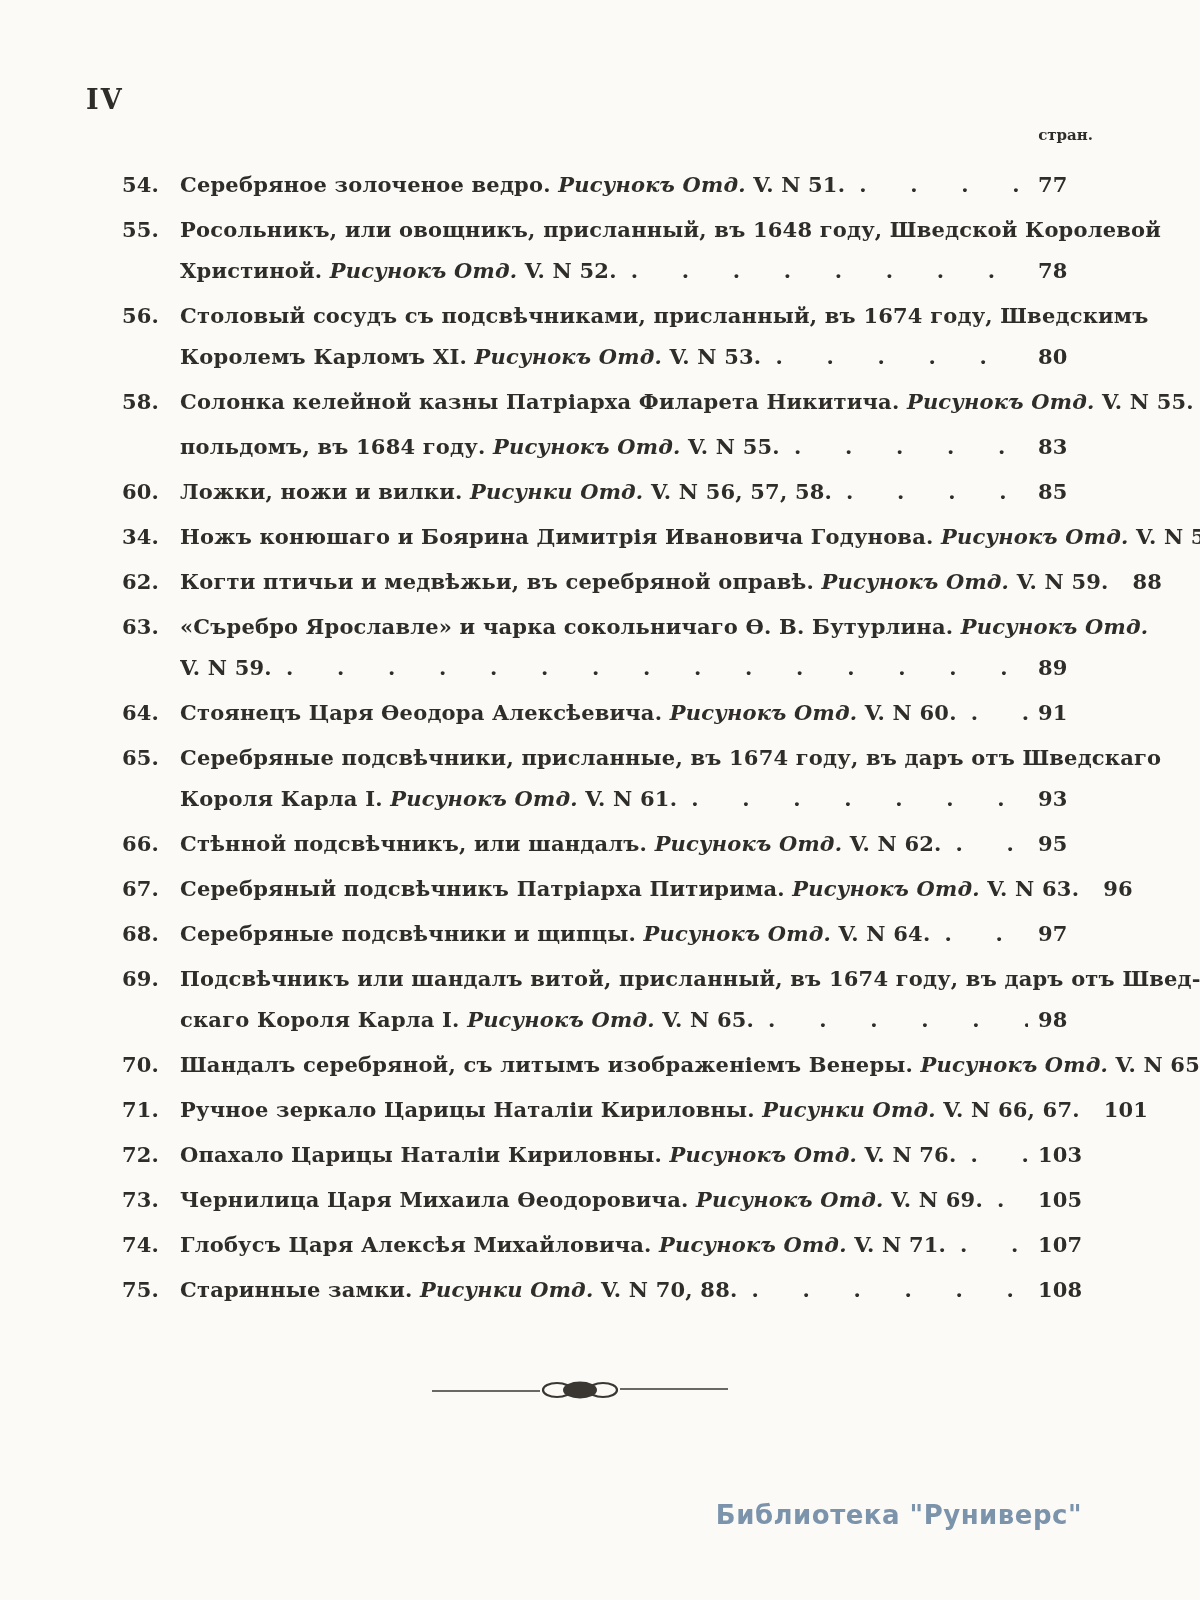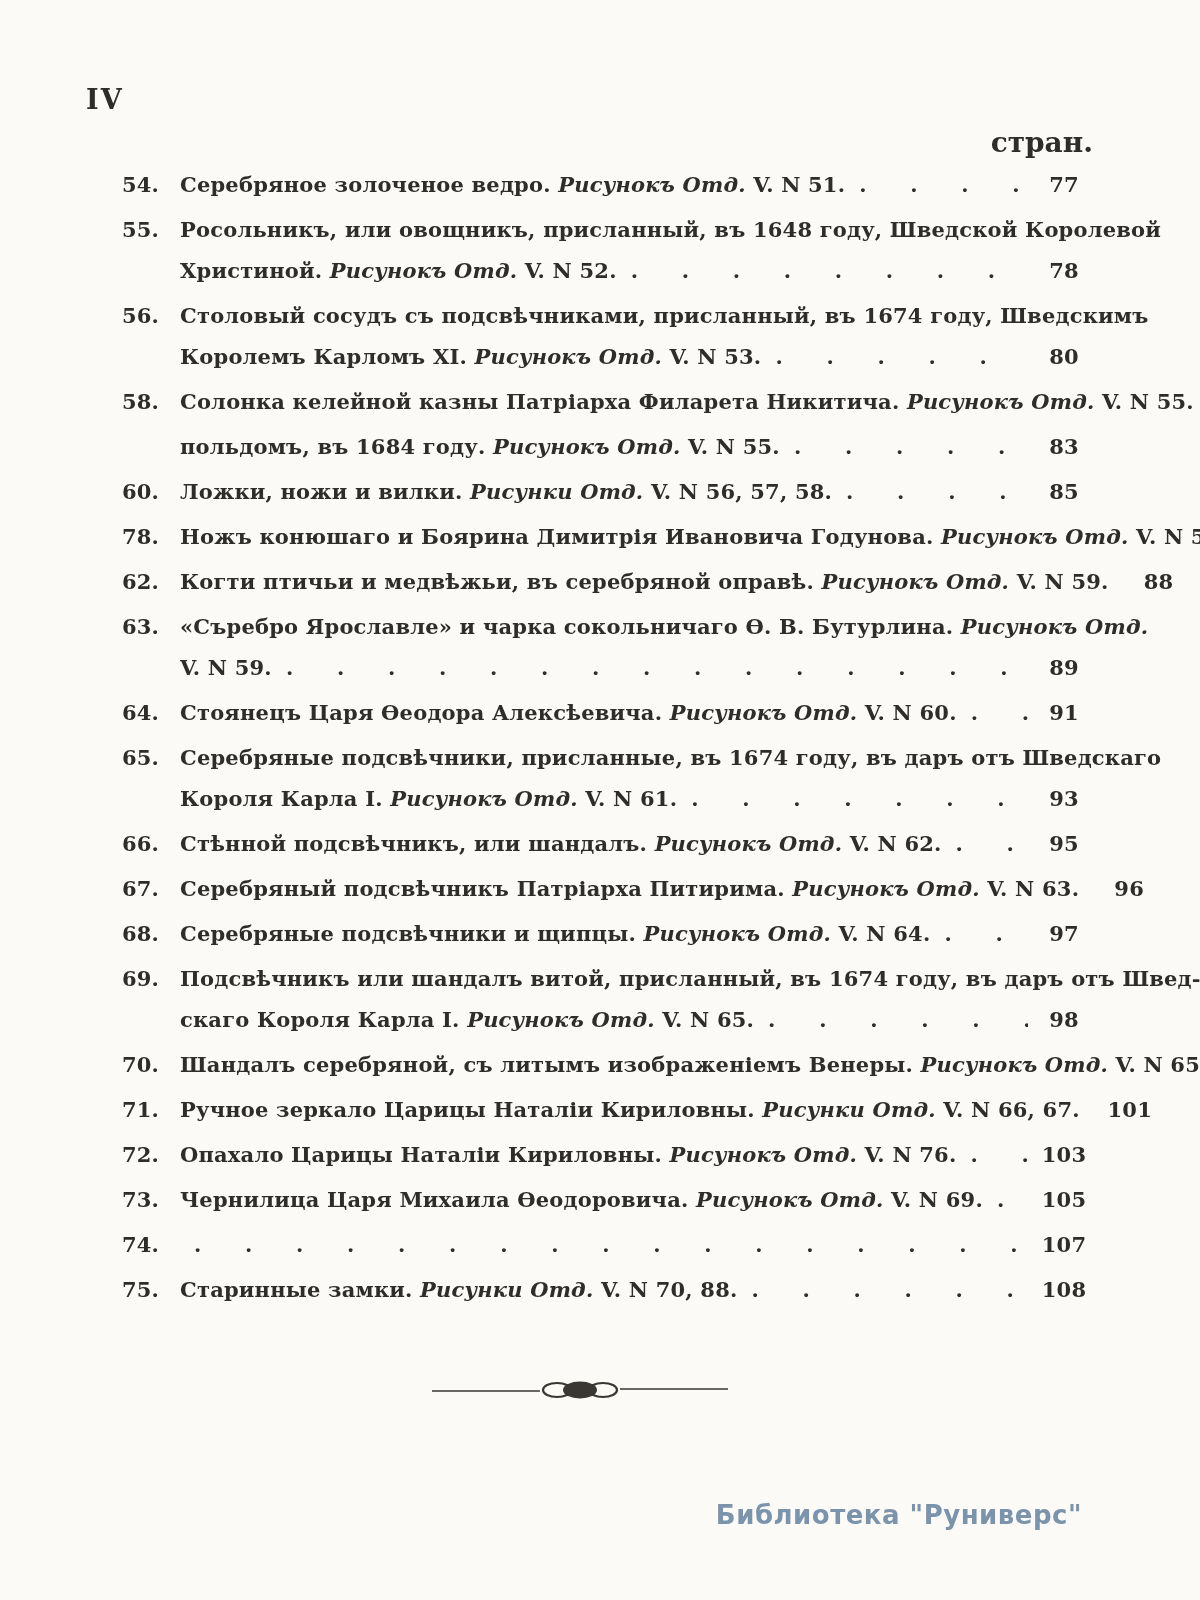--- a/index.html
+++ b/index.html
@@ -11,21 +11,21 @@
     color:#2f2d2a;
     font-family:"DejaVu Serif", serif;
     overflow:hidden;
   }
   .corner{
     position:absolute;left:86px;top:84px;
     font-size:27px;font-weight:700;letter-spacing:2px;
   }
   .pages-header{
     position:absolute;right:107px;top:126px;
-    font-size:28px;font-weight:700;
+    font-size:15px;font-weight:700;
   }
   .toc{
     position:absolute;left:118px;top:160px;width:976px;
   }
   .entry{margin:4px;}
   .line{
     display:flex;align-items:baseline;
     height:41px;line-height:41px;
     font-size:21px;font-weight:700;letter-spacing:0.2px;
     white-space:nowrap;
@@ -36,21 +36,21 @@
   .leaders{
     flex:1 1 0;min-width:0;
     overflow:hidden;white-space:nowrap;
     margin:0 10px 0 14px;
   }
   .leaders::after{
     content:". . . . . . . . . . . . . . . . . . . . . . . . . .";
     word-spacing:36px;
     font-weight:700;
   }
-  .pagenum{flex:0 0 52px;text-align:center;}
+  .pagenum{flex:0 0 52px;text-align:left;}
   .ornament{
     position:absolute;left:430px;top:1376px;
     width:300px;height:28px;
   }
   .watermark{
     position:absolute;right:118px;top:1500px;
     font-family:"DejaVu Sans", sans-serif;
     font-size:26px;font-weight:700;
     color:#7b93ab;
     letter-spacing:0.5px;
@@ -116,21 +116,21 @@
       <div class="entry">
         <div class="line">
           <span class="num">60.</span>
           <span class="text"><span>Ложки, ножи и вилки. </span><span class="it">Рисунки Отд.</span><span> V. N 56, 57, 58.</span></span>
           <span class="leaders"></span>
           <span class="pagenum">85</span>
         </div>
       </div>
       <div class="entry">
         <div class="line">
-          <span class="num">78.</span>
+          <span class="num">34.</span>
           <span class="text"><span>Ножъ конюшаго и Боярина Димитрія Ивановича Годунова. </span><span class="it">Рисунокъ Отд.</span><span> V. N 59.</span></span>
           <span class="leaders"></span>
         </div>
       </div>
       <div class="entry">
         <div class="line">
           <span class="num">62.</span>
           <span class="text"><span>Когти птичьи и медвѣжьи, въ серебряной оправѣ. </span><span class="it">Рисунокъ Отд.</span><span> V. N 59.</span></span>
           <span class="leaders"></span>
           <span class="pagenum">88</span>
@@ -231,20 +231,21 @@
         <div class="line">
           <span class="num">73.</span>
           <span class="text"><span>Чернилица Царя Михаила Ѳеодоровича. </span><span class="it">Рисунокъ Отд.</span><span> V. N 69.</span></span>
           <span class="leaders"></span>
           <span class="pagenum">105</span>
         </div>
       </div>
       <div class="entry">
         <div class="line">
           <span class="num">74.</span>
+          <span class="text"><span>Глобусъ Царя Алексѣя Михайловича. </span><span class="it">Рисунокъ Отд.</span><span> V. N 71.</span></span>
           <span class="leaders"></span>
           <span class="pagenum">107</span>
         </div>
       </div>
       <div class="entry">
         <div class="line">
           <span class="num">75.</span>
           <span class="text"><span>Старинные замки. </span><span class="it">Рисунки Отд.</span><span> V. N 70, 88.</span></span>
           <span class="leaders"></span>
           <span class="pagenum">108</span>

